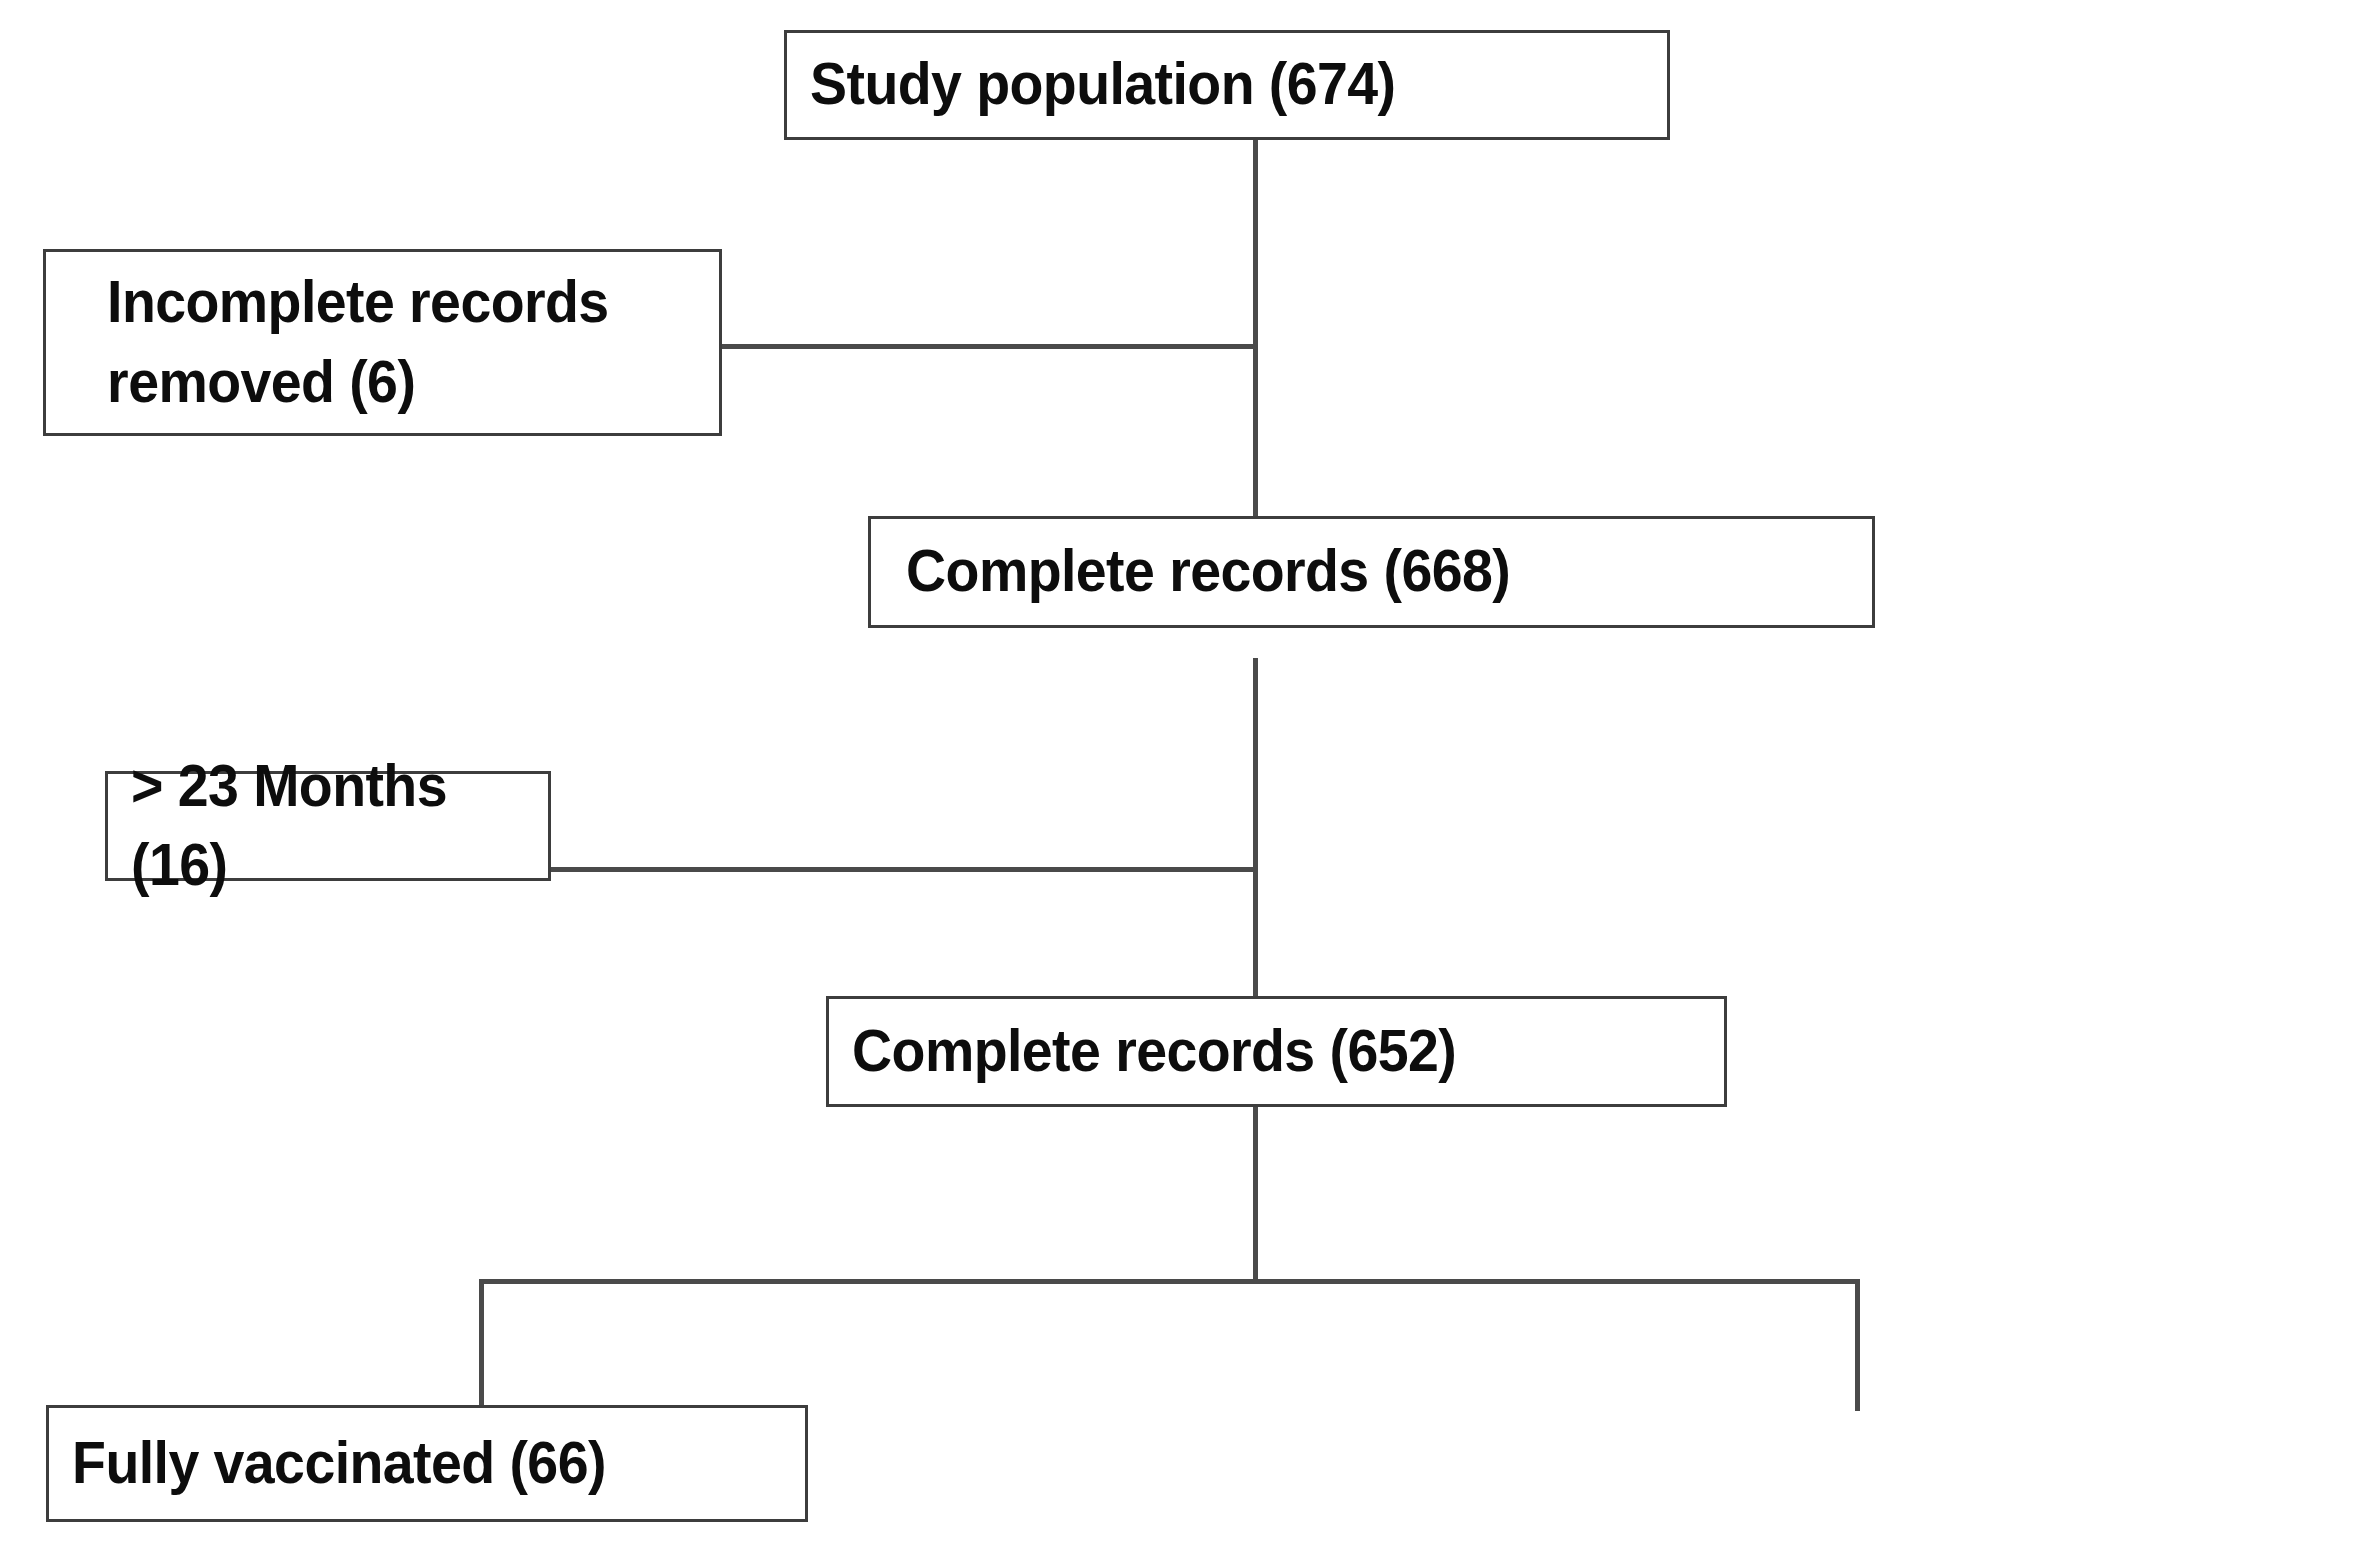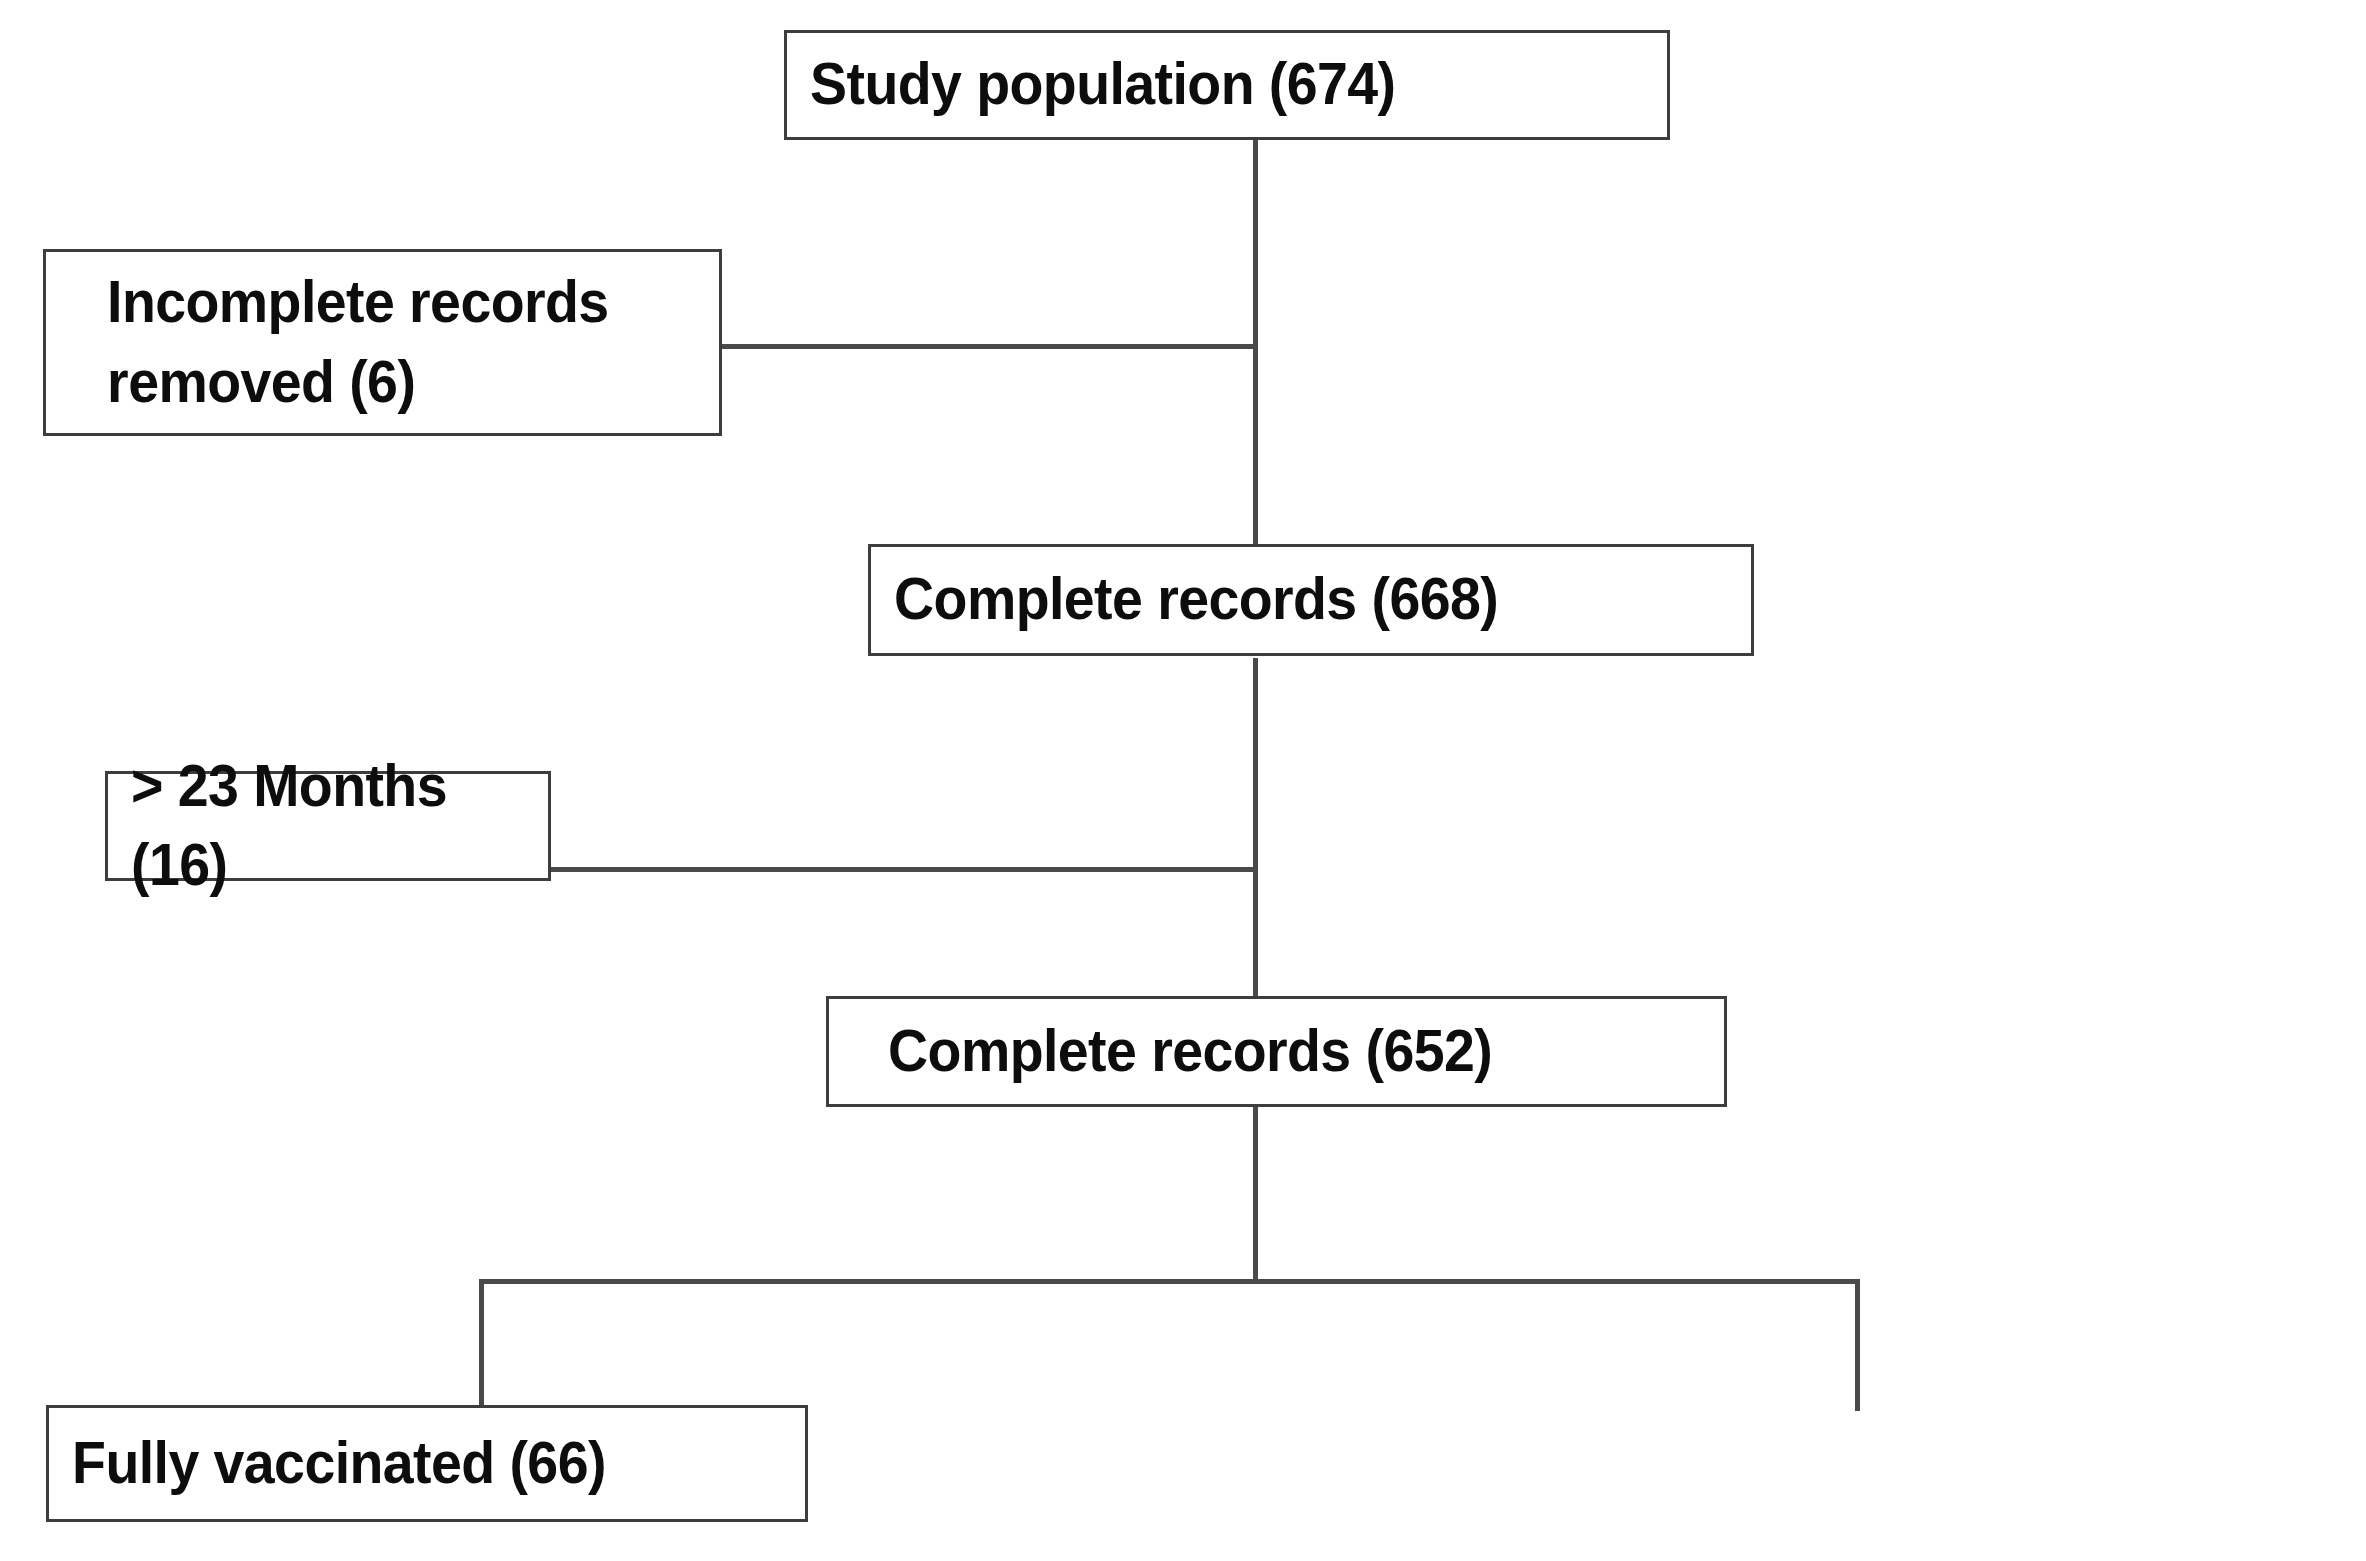--- a/index.html
+++ b/index.html
@@ -40,23 +40,23 @@
     position: absolute;
     background: #4a4a4a;
     z-index: 1;
   }
   .v-line { width: 4.7px; }
   .h-line { height: 4.7px; }
 
   
   #node-study-population   { left: 784px;  top: 30px;   width: 886px;  height: 110px; }
   #node-incomplete-removed { left: 43px;   top: 249px;  width: 679px;  height: 187px; padding-left: 38px; }
-  #node-complete-668       { left: 868px;  top: 544px;  width: 886px;  height: 112px; }
+  #node-complete-668       { left: 868px;  top: 516px;  width: 1007px;  height: 112px; padding-left: 12px; }
   #node-over-23-months     { left: 105px;  top: 771px;  width: 446px;  height: 110px; }
-  #node-complete-652       { left: 826px;  top: 996px; width: 901px;  height: 111px; padding-left: 36px; }
+  #node-complete-652       { left: 826px;  top: 996px; width: 901px;  height: 111px; }
   #node-fully-vaccinated   { left: 30px;   top: 1405px; width: 762px;  height: 117px; margin-left: 16px; }
   #node-incompletely-vacc  { left: 1380px; top: 1405px; width: 956px; height: 117px; }
 
   
   #trunk-1 { left: 1253px; top: 138px;  height: 412px; }   
   #trunk-2 { left: 1253px; top: 658px;  height: 340px; }   
   #trunk-3 { left: 1253px; top: 1104px; height: 178px; }   
 
   #branch-incomplete { left: 722px; top: 344px; width: 534px; }
   #branch-months     { left: 542px; top: 867px; width: 714px; }

